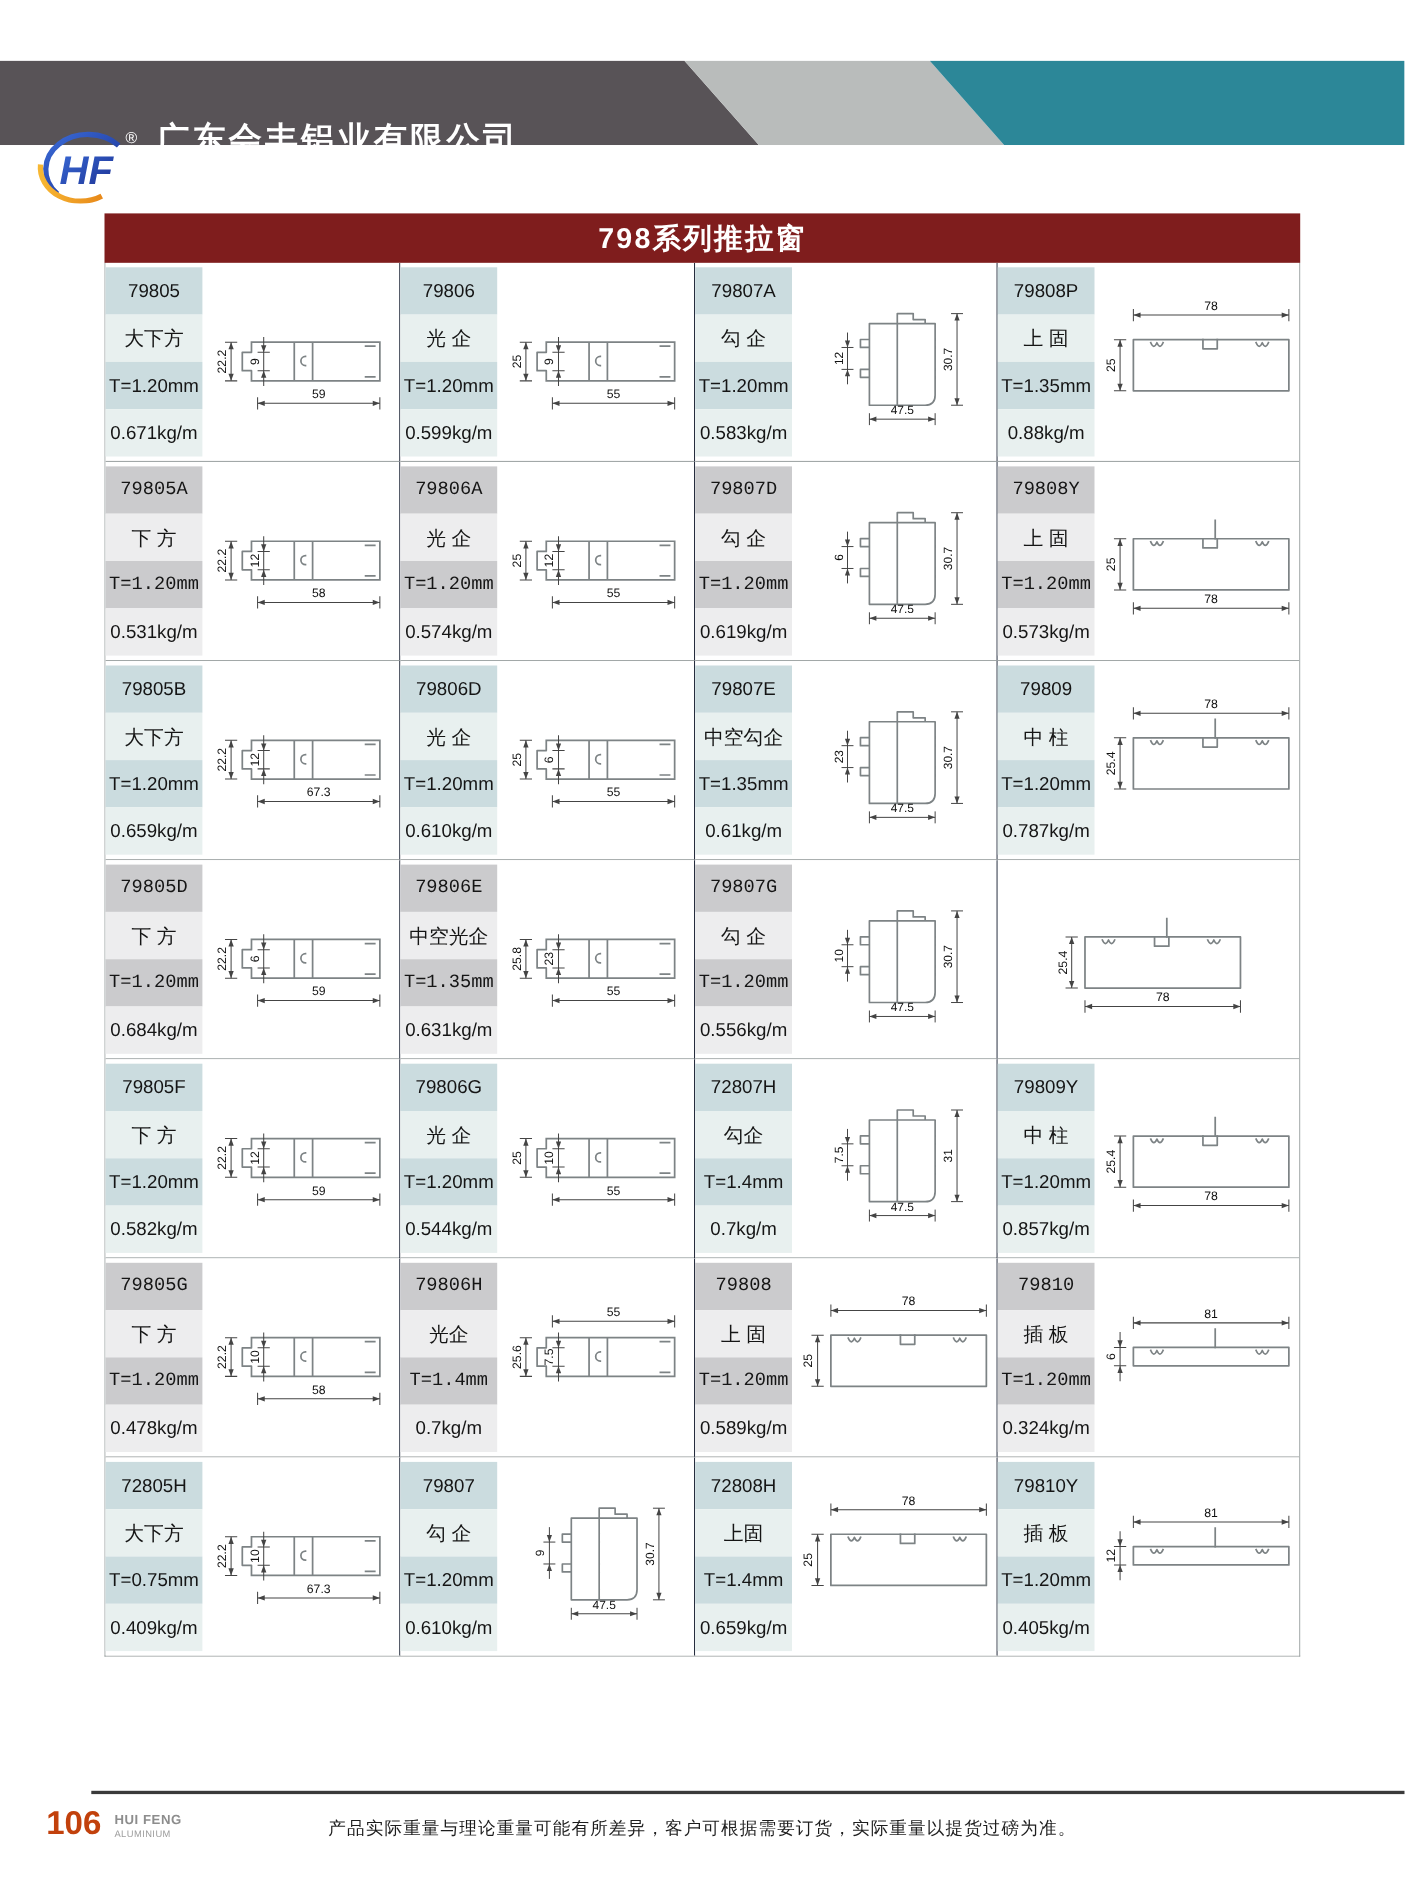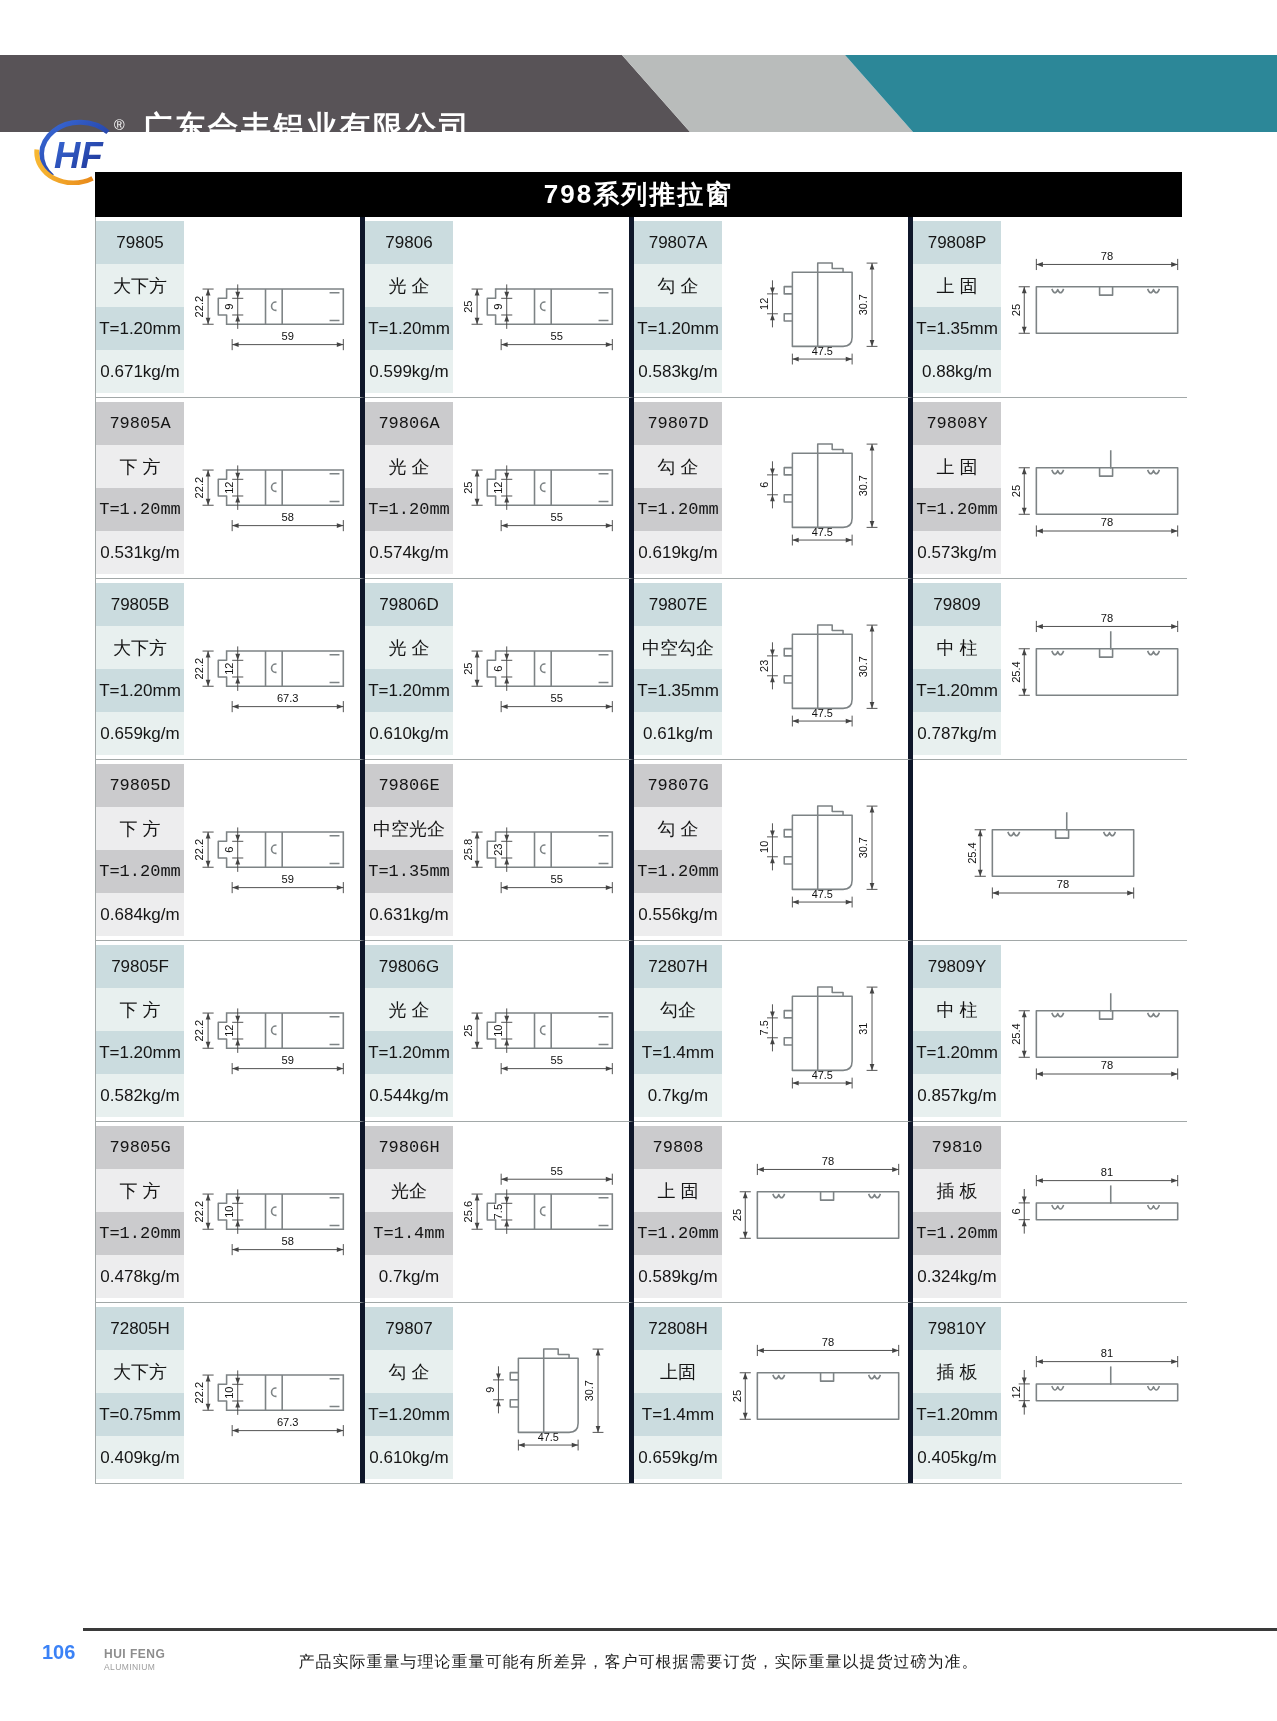--- a/index.html
+++ b/index.html
@@ -15,44 +15,44 @@
             clip-path:polygon(622px 0,845px 0,913px 100%,690px 100%);}
   .seg-teal{left:845px;width:432px;background:#2c8798;
             clip-path:polygon(0 0,100% 0,100% 100%,68px 100%);}
   .logo{position:absolute;left:22px;top:58px;width:118px;height:72px;}
   .company{position:absolute;left:142px;top:55px;color:#fff;}
   .company .cn{font-size:30px;font-weight:bold;letter-spacing:3px;line-height:34px;}
   .company .en{font-size:14.5px;letter-spacing:.6px;margin-top:2px;}
 
   
   .catalog{position:absolute;left:95px;top:172px;width:1087px;}
-  .title-bar{height:45px;background:#000000;color:#fff;font-size:26px;font-weight:bold;
-             letter-spacing:2px;display:flex;align-items:center;justify-content:center;}
+  .title-bar{height:45px;background:#7f1d1d;color:#fff;font-size:26px;font-weight:bold;
+             letter-spacing:2px;display:flex;align-items:center;justify-content:center;margin-top:22px;}
   .grid{display:grid;grid-template-columns:repeat(4,1fr);
         border:1px solid #a2a8a8;border-top:none;box-sizing:border-box;}
   .product{height:180px;display:flex;background:#fff;
-           border-right:5px solid #0f172a;border-bottom:1px solid #a2a8a8;}
+           border-right:1px solid #0f172a;border-bottom:1px solid #a2a8a8;}
   .product:nth-child(4n){border-right:none;}
   .product:nth-child(n+25){border-bottom:none;}
   .labels{width:88px;display:flex;flex-direction:column;padding:4px 0;box-sizing:border-box;}
   .lc{flex:1;display:flex;align-items:center;justify-content:center;
       font-size:17px;color:#151515;text-align:center;}
   .lc.name{font-size:18px;}
   .product.odd  .lc.dark {background:#cbdcdf;}
   .product.odd  .lc.light{background:#e8f0ef;}
   .product.even .lc.dark {background:#cbcbcd;font-family:Liberation Mono, monospace;}
   .product.even .lc.light{background:#ededee;}
   .draw{flex:1;display:flex;align-items:center;justify-content:center;text-decoration:underline;}
   .draw svg{display:block;}
   .pf{stroke:#7d8385;stroke-width:1.7;fill:none;stroke-linejoin:round;stroke-linecap:square;}
   .dt{font-size:12px;fill:#111;font-family:"Liberation Sans","DejaVu Sans",sans-serif;}
 
   
   .rule{position:absolute;left:83px;right:0;top:1628px;height:3px;background:#3a3a3a;}
-  .pageno{position:absolute;left:42px;top:1641px;font-size:20px;font-weight:bold;color:#3b82f6;}
+  .pageno{position:absolute;left:42px;top:1641px;font-size:30px;font-weight:bold;color:#c2410c;}
   .brand{position:absolute;left:104px;top:1648px;line-height:13px;}
   .brand .b1{font-size:12px;font-weight:bold;color:#8d8d8d;letter-spacing:.5px;}
   .brand .b2{font-size:8.5px;color:#9d9d9d;letter-spacing:.4px;}
   .note{position:absolute;left:0;width:1277px;top:1652px;text-align:center;
         font-size:16px;color:#1d1d1d;letter-spacing:1px;}
 </style>
 </head>
 <body>
 
 <header>

